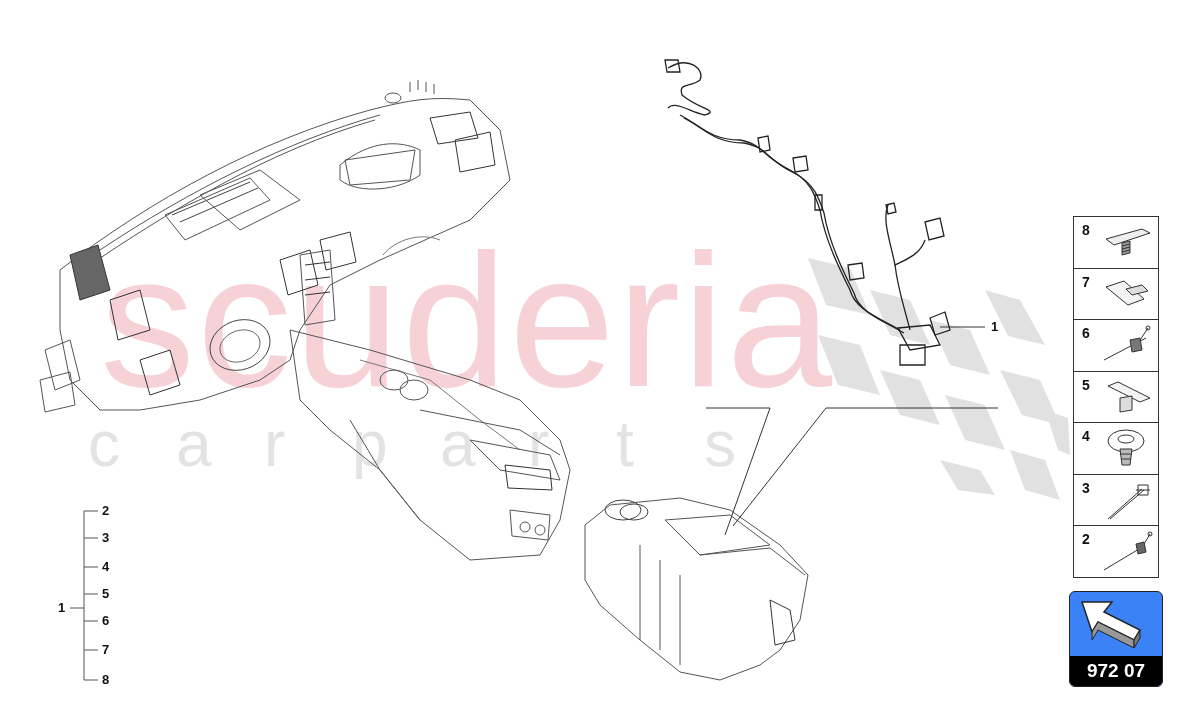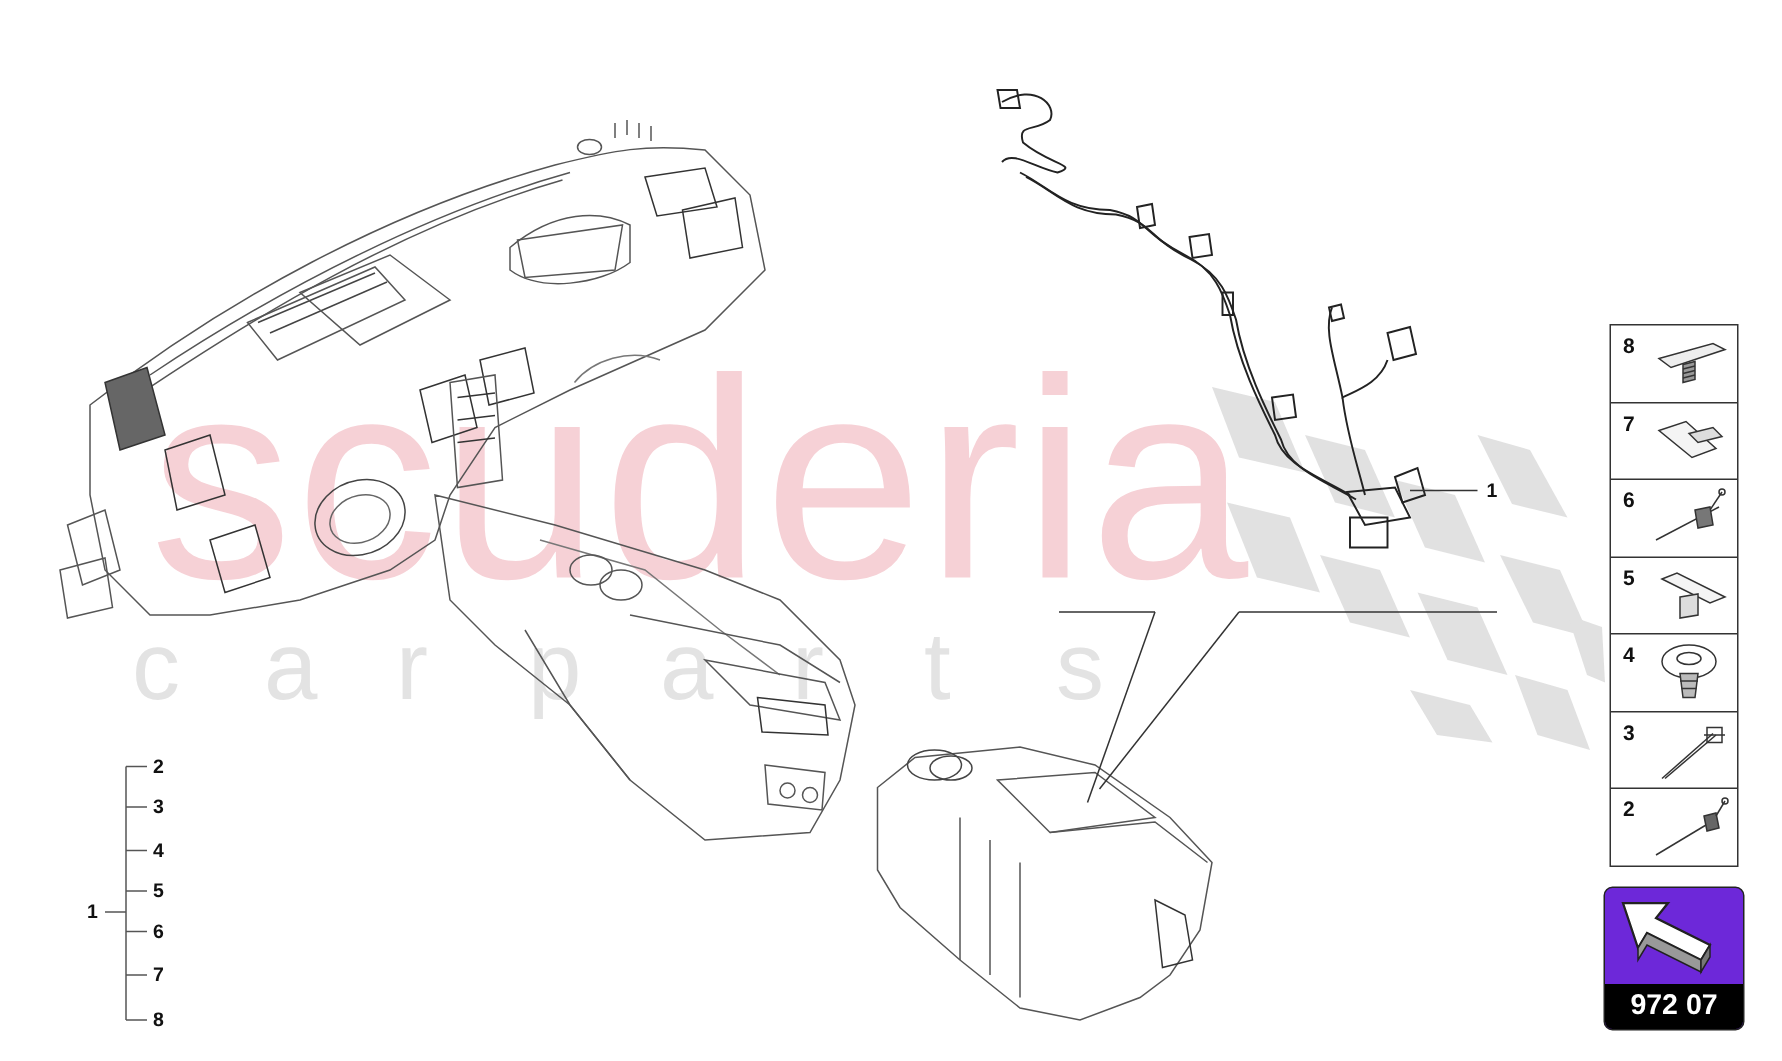--- a/index.html
+++ b/index.html
@@ -11,21 +11,21 @@
   .wm-sub { position: absolute; left: 88px; top: 412px; display: flex; gap: 0; }
   .wm-sub span { display: inline-block; width: 88px; font-size: 64px; color: #e3e3e3; line-height: 1; }
   svg.layer { position: absolute; left: 0; top: 0; }
   .legend { position: absolute; right: 16px; top: 216px; width: 100px; border: 1px solid #333;
             background: #fff; }
   .legend-cell { height: 50.5px; border-bottom: 1px solid #333; position: relative; }
   .legend-cell:last-child { border-bottom: none; }
   .legend-num { position: absolute; left: 8px; top: 5px; font-size: 14px; font-weight: bold; }
   .legend-cell svg { position: absolute; left: 28px; top: 4px; }
   .nav-box { position: absolute; left: 1069px; top: 591px; width: 92px; height: 94px;
-             border: 1.5px solid #222; border-radius: 6px; overflow: hidden; background: #6d28d9; }
+             border: 1.5px solid #222; border-radius: 6px; overflow: hidden; background: #3b82f6; }
   .nav-box .num { position: absolute; left: 0; right: 0; bottom: 0; height: 30px; background: #000;
                   color: #fff; font-weight: bold; font-size: 19px; text-align: center; line-height: 30px; }
   .tree-label { position: absolute; font-size: 13px; font-weight: bold; }
   .callout { position: absolute; font-size: 13px; font-weight: bold; }
 </style>
 </head>
 <body>
 
 <div class="wm-main">scuderia</div>
 <div class="wm-sub">

